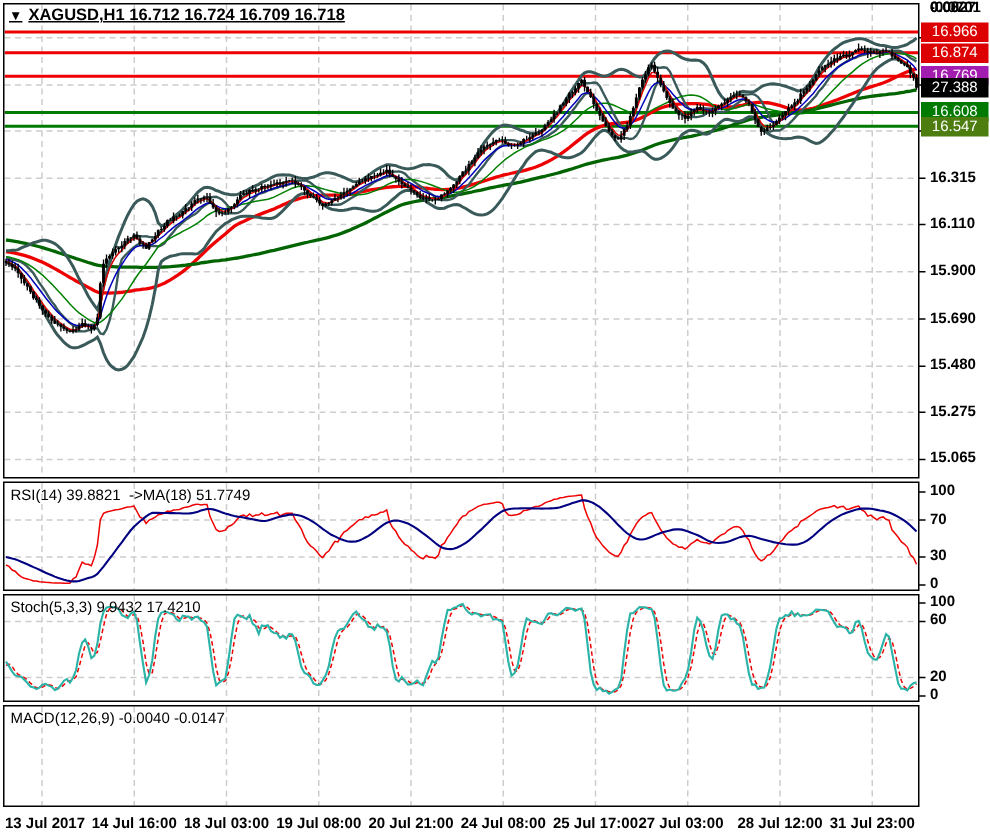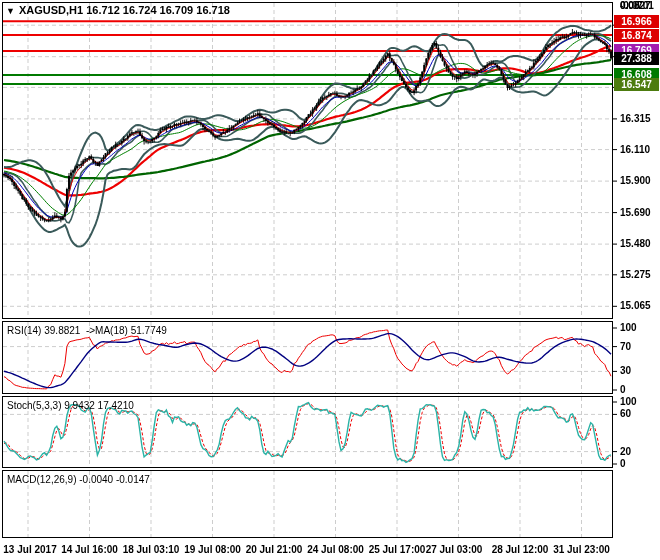--- a/index.html
+++ b/index.html
@@ -1,27 +1,27 @@
 <!DOCTYPE html>
 <html><head>
 <meta charset="utf-8">
 <style>
   html,body{margin:0;padding:0;background:#fff;}
   #app{position:relative;width:660px;height:560px;background:#fff;overflow:hidden;
        font-family:"Liberation Sans",sans-serif;-webkit-font-smoothing:none;}
   #plot{position:absolute;left:0;top:0;z-index:1;}
-  .title{position:absolute;left:6px;top:4px;z-index:5;font-size:11px;font-weight:700;color:#000;}
+  .title{position:absolute;left:6px;top:4px;z-index:5;font-size:11px;font-weight:700;color:#000;text-decoration:underline;}
   .title .tri{font-size:9px;margin-right:4px;}
   .plabel{position:absolute;left:7px;z-index:5;font-size:10px;color:#000;white-space:pre;}
   #rsi-label{top:325px;}
   #stoch-label{top:400px;}
   #macd-label{top:474px;}
   .ptick{position:absolute;left:620px;z-index:3;font-size:10px;font-weight:700;color:#000;width:40px;}
   .flag{position:absolute;left:614px;width:45px;height:13px;z-index:4;color:#fff;
-        font-size:10px;font-weight:700;text-align:center;line-height:13px;}
+        font-size:10px;font-weight:400;text-align:center;line-height:13px;}
   .tlabel{position:absolute;top:544px;z-index:3;font-size:10px;font-weight:700;color:#000;
           transform:translateX(-50%);white-space:nowrap;}
   .region{position:absolute;z-index:2;}
 </style>
 </head>
 <body>
 
 <div id="app">
   <svg id="plot" width="660" height="560">
       <path d="M28 3L28 318M89.5 3L89.5 318M151 3L151 318M212.5 3L212.5 318M274 3L274 318M335.5 3L335.5 318M397 3L397 318M458.5 3L458.5 318M520 3L520 318M581.5 3L581.5 318M28 322L28 393M89.5 322L89.5 393M151 322L151 393M212.5 322L212.5 393M274 322L274 393M335.5 322L335.5 393M397 322L397 393M458.5 322L458.5 393M520 322L520 393M581.5 322L581.5 393M28 397L28 467M89.5 397L89.5 467M151 397L151 467M212.5 397L212.5 467M274 397L274 467M335.5 397L335.5 467M397 397L397 467M458.5 397L458.5 467M520 397L520 467M581.5 397L581.5 467M28 471L28 537M89.5 471L89.5 537M151 471L151 537M212.5 471L212.5 537M274 471L274 537M335.5 471L335.5 537M397 471L397 537M458.5 471L458.5 537M520 471L520 537M581.5 471L581.5 537M3 25.2L612 25.2M3 56.7L612 56.7M3 87.4L612 87.4M3 118.9L612 118.9M3 149.6L612 149.6M3 181.1L612 181.1M3 212.6L612 212.6M3 244.1L612 244.1M3 274.8L612 274.8M3 306.3L612 306.3M3 346.6L612 346.6M3 371.4L612 371.4M3 414.4L612 414.4M3 451.6L612 451.6M3 NaNL612 NaN" stroke="#cdcdcd" fill="none" stroke-width="1" stroke-dasharray="4 3"></path>
@@ -110,21 +110,21 @@
       <div class="ptick">0.00</div>
       <div class="ptick">-0.0701</div>
       <div class="flag" style="top: 14.8346px; background: rgb(221, 0, 0); color: rgb(255, 255, 255);">16.966</div>
       <div class="flag" style="top: 28.6236px; background: rgb(221, 0, 0); color: rgb(255, 255, 255);">16.874</div>
       <div class="flag" style="top: 44.3611px; background: #a21caf; color: rgb(255, 255, 255);">16.769</div>
       <div class="flag" style="top: 52.005px; background: rgb(0, 0, 0); color: rgb(255, 255, 255);">27.388</div>
       <div class="flag" style="top: 68.4919px; background: rgb(0, 122, 0); color: rgb(255, 255, 255);">16.608</div>
       <div class="flag" style="top: 77.6346px; background: #4d7c0f; color: rgb(255, 255, 255);">16.547</div>
       <div class="tlabel" style="left: 30px;">13 Jul 2017</div>
       <div class="tlabel" style="left: 89.5px;">14 Jul 16:00</div>
-      <div class="tlabel" style="left: 151px;">18 Jul 03:10</div>
+      <div class="tlabel" style="left: 151px;">18 Jul 03:00</div>
       <div class="tlabel" style="left: 212.5px;">19 Jul 08:00</div>
       <div class="tlabel" style="left: 274px;">20 Jul 21:00</div>
       <div class="tlabel" style="left: 335.5px;">24 Jul 08:00</div>
       <div class="tlabel" style="left: 397px;">25 Jul 17:00</div>
       <div class="tlabel" style="left: 454px;">27 Jul 03:00</div>
       <div class="tlabel" style="left: 520px;">28 Jul 12:00</div>
       <div class="tlabel" style="left: 581.5px;">31 Jul 23:00</div>
     </div>
 </div>
 

